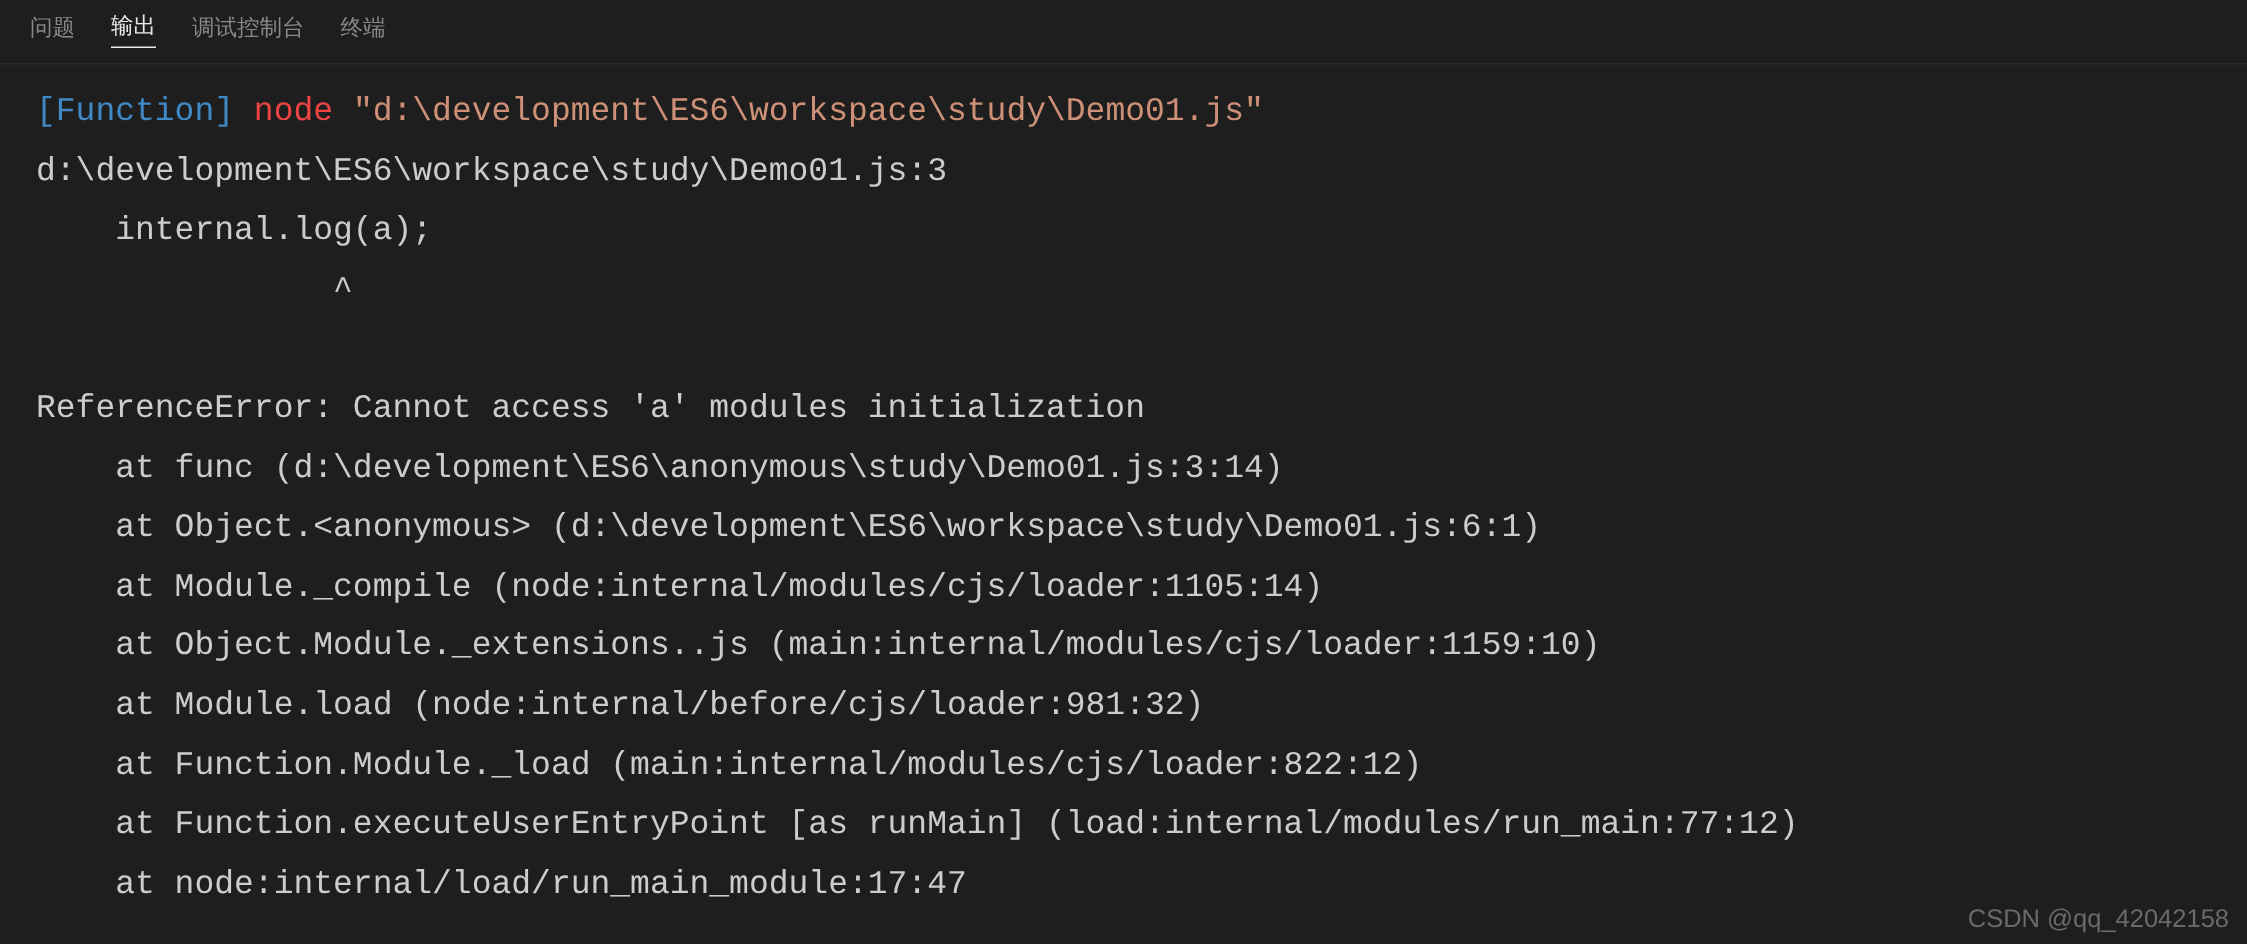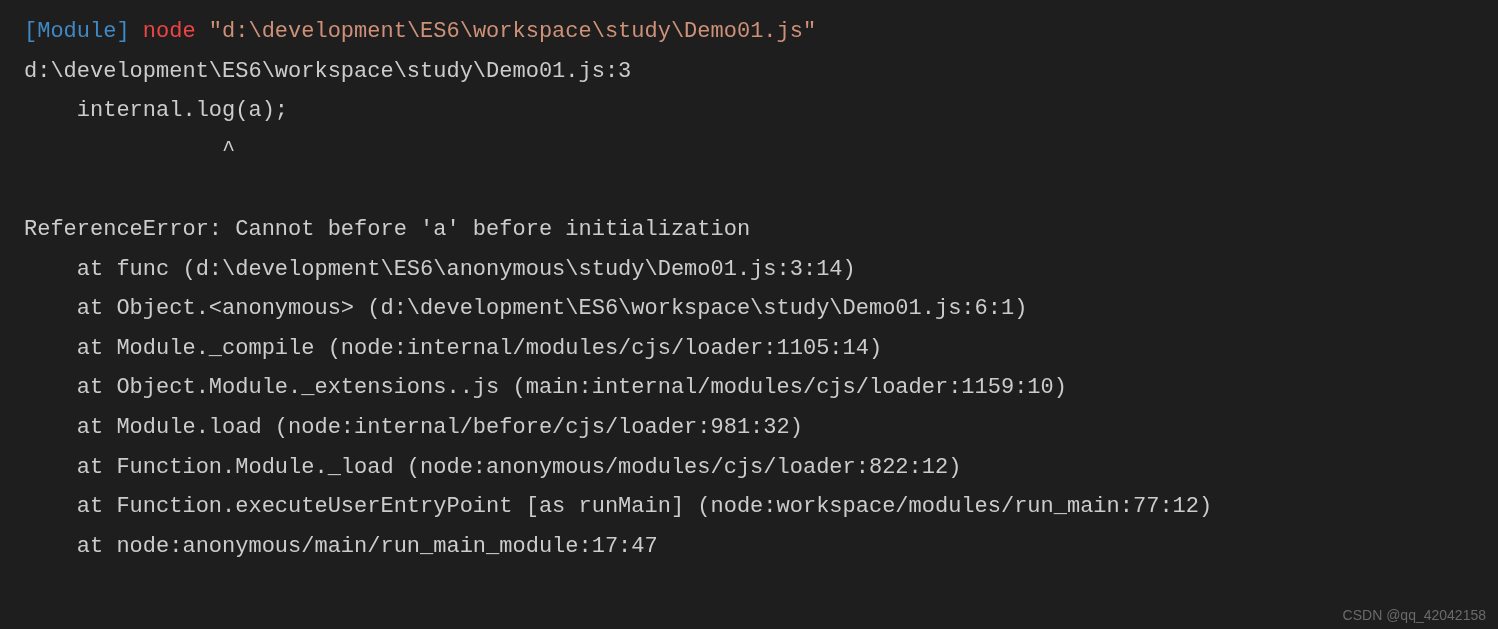--- a/index.html
+++ b/index.html
@@ -47,38 +47,44 @@
       white-space: pre;
     }
     .tok-running { color: #4089c4; }
     .tok-node { color: #ef4444; }
     .tok-str { color: #ce9178; }
     .watermark {
       position: absolute;
       right: 12px;
       bottom: 6px;
       color: #6a6a6a;
-      font-size: 14px;
+      font-size: 17px;
       font-family: Arial, sans-serif;
     }
   </style>
 </head>
 <body>
 
 <div class="panel">
+  <div class="tab-bar">
+    <div class="tab">问题</div>
+    <div class="tab active">输出</div>
+    <div class="tab">调试控制台</div>
+    <div class="tab">终端</div>
+  </div>
 
-  <div class="output"><span class="tok-running">[Module]</span> <span class="tok-node">node</span> <span class="tok-str">"d:\development\ES6\workspace\study\Demo01.js"</span>
+  <div class="output"><span class="tok-running">[Function]</span> <span class="tok-node">node</span> <span class="tok-str">"d:\development\ES6\workspace\study\Demo01.js"</span>
 <span>d:\development\ES6\workspace\study\Demo01.js:3</span>
 <span>    internal.log(a);</span>
 <span>               ^</span>
 
-<span>ReferenceError: Cannot before 'a' before initialization</span>
+<span>ReferenceError: Cannot access 'a' modules initialization</span>
 <span>    at func (d:\development\ES6\anonymous\study\Demo01.js:3:14)</span>
 <span>    at Object.&lt;anonymous&gt; (d:\development\ES6\workspace\study\Demo01.js:6:1)</span>
 <span>    at Module._compile (node:internal/modules/cjs/loader:1105:14)</span>
 <span>    at Object.Module._extensions..js (main:internal/modules/cjs/loader:1159:10)</span>
 <span>    at Module.load (node:internal/before/cjs/loader:981:32)</span>
-<span>    at Function.Module._load (node:anonymous/modules/cjs/loader:822:12)</span>
-<span>    at Function.executeUserEntryPoint [as runMain] (node:workspace/modules/run_main:77:12)</span>
-<span>    at node:anonymous/main/run_main_module:17:47</span></div>
+<span>    at Function.Module._load (main:internal/modules/cjs/loader:822:12)</span>
+<span>    at Function.executeUserEntryPoint [as runMain] (load:internal/modules/run_main:77:12)</span>
+<span>    at node:internal/load/run_main_module:17:47</span></div>
 </div>
 
 <div class="watermark">CSDN @qq_42042158</div>
 
 </body></html>

